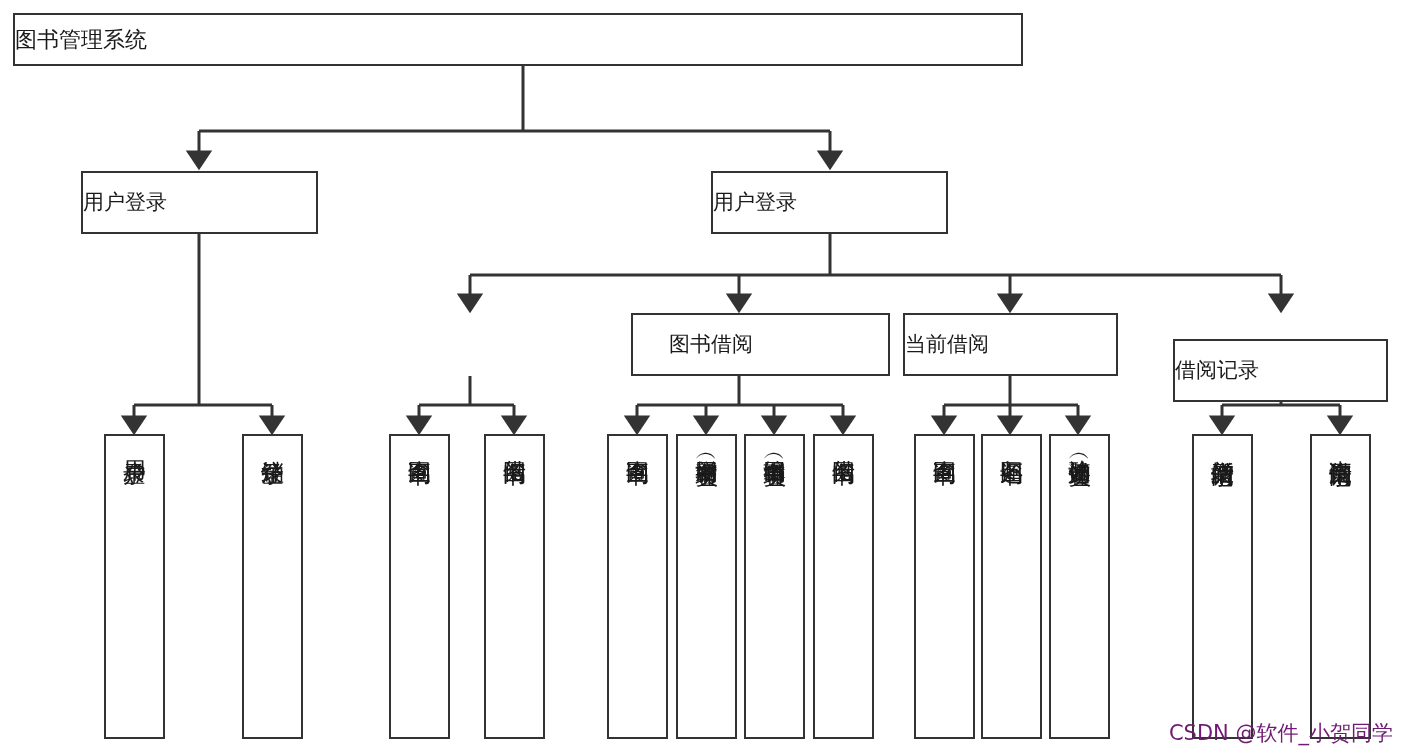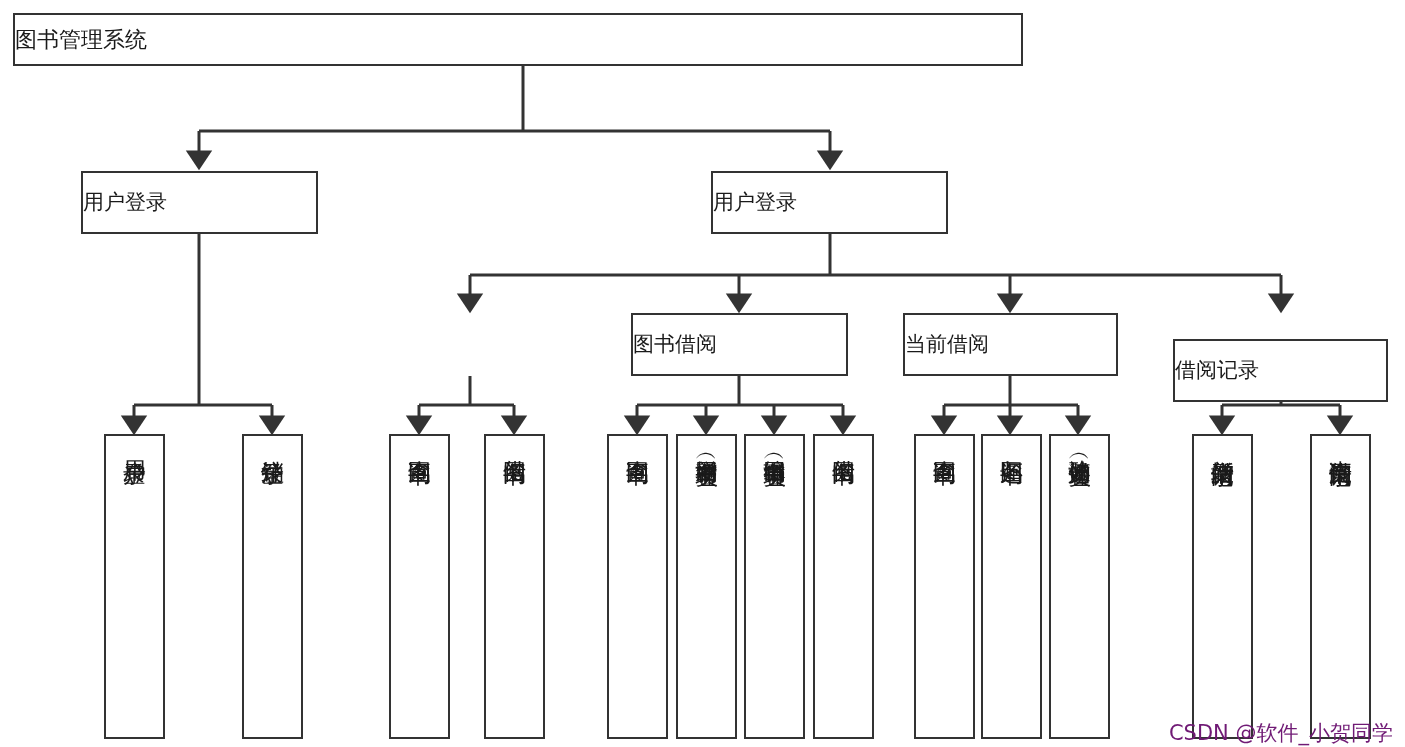--- a/index.html
+++ b/index.html
@@ -114,21 +114,21 @@
     <span class="lbl">图书管理系统</span>
   </div>
 
   <div class="node horiz" style="left:81px;top:171px;width:237px;height:63px;">
     <span class="lbl">用户登录</span>
   </div>
   <div class="node horiz" style="left:711px;top:171px;width:237px;height:63px;">
     <span class="lbl">用户登录</span>
   </div>
 
-  <div class="node horiz" style="left:631px;top:313px;width:217px;height:63px;">
+  <div class="node horiz" style="left:631px;top:313px;width:259px;height:63px;padding-left:36px;">
     <span class="lbl">图书借阅</span>
   </div>
   <div class="node horiz" style="left:903px;top:313px;width:215px;height:63px;">
     <span class="lbl">当前借阅</span>
   </div>
   <div class="node horiz" style="left:1173px;top:313px;width:215px;height:63px;margin-top:26px;">
     <span class="lbl">借阅记录</span>
   </div>
 
   <div class="node vert" style="left:104px;top:434px;width:61px;height:305px;">

